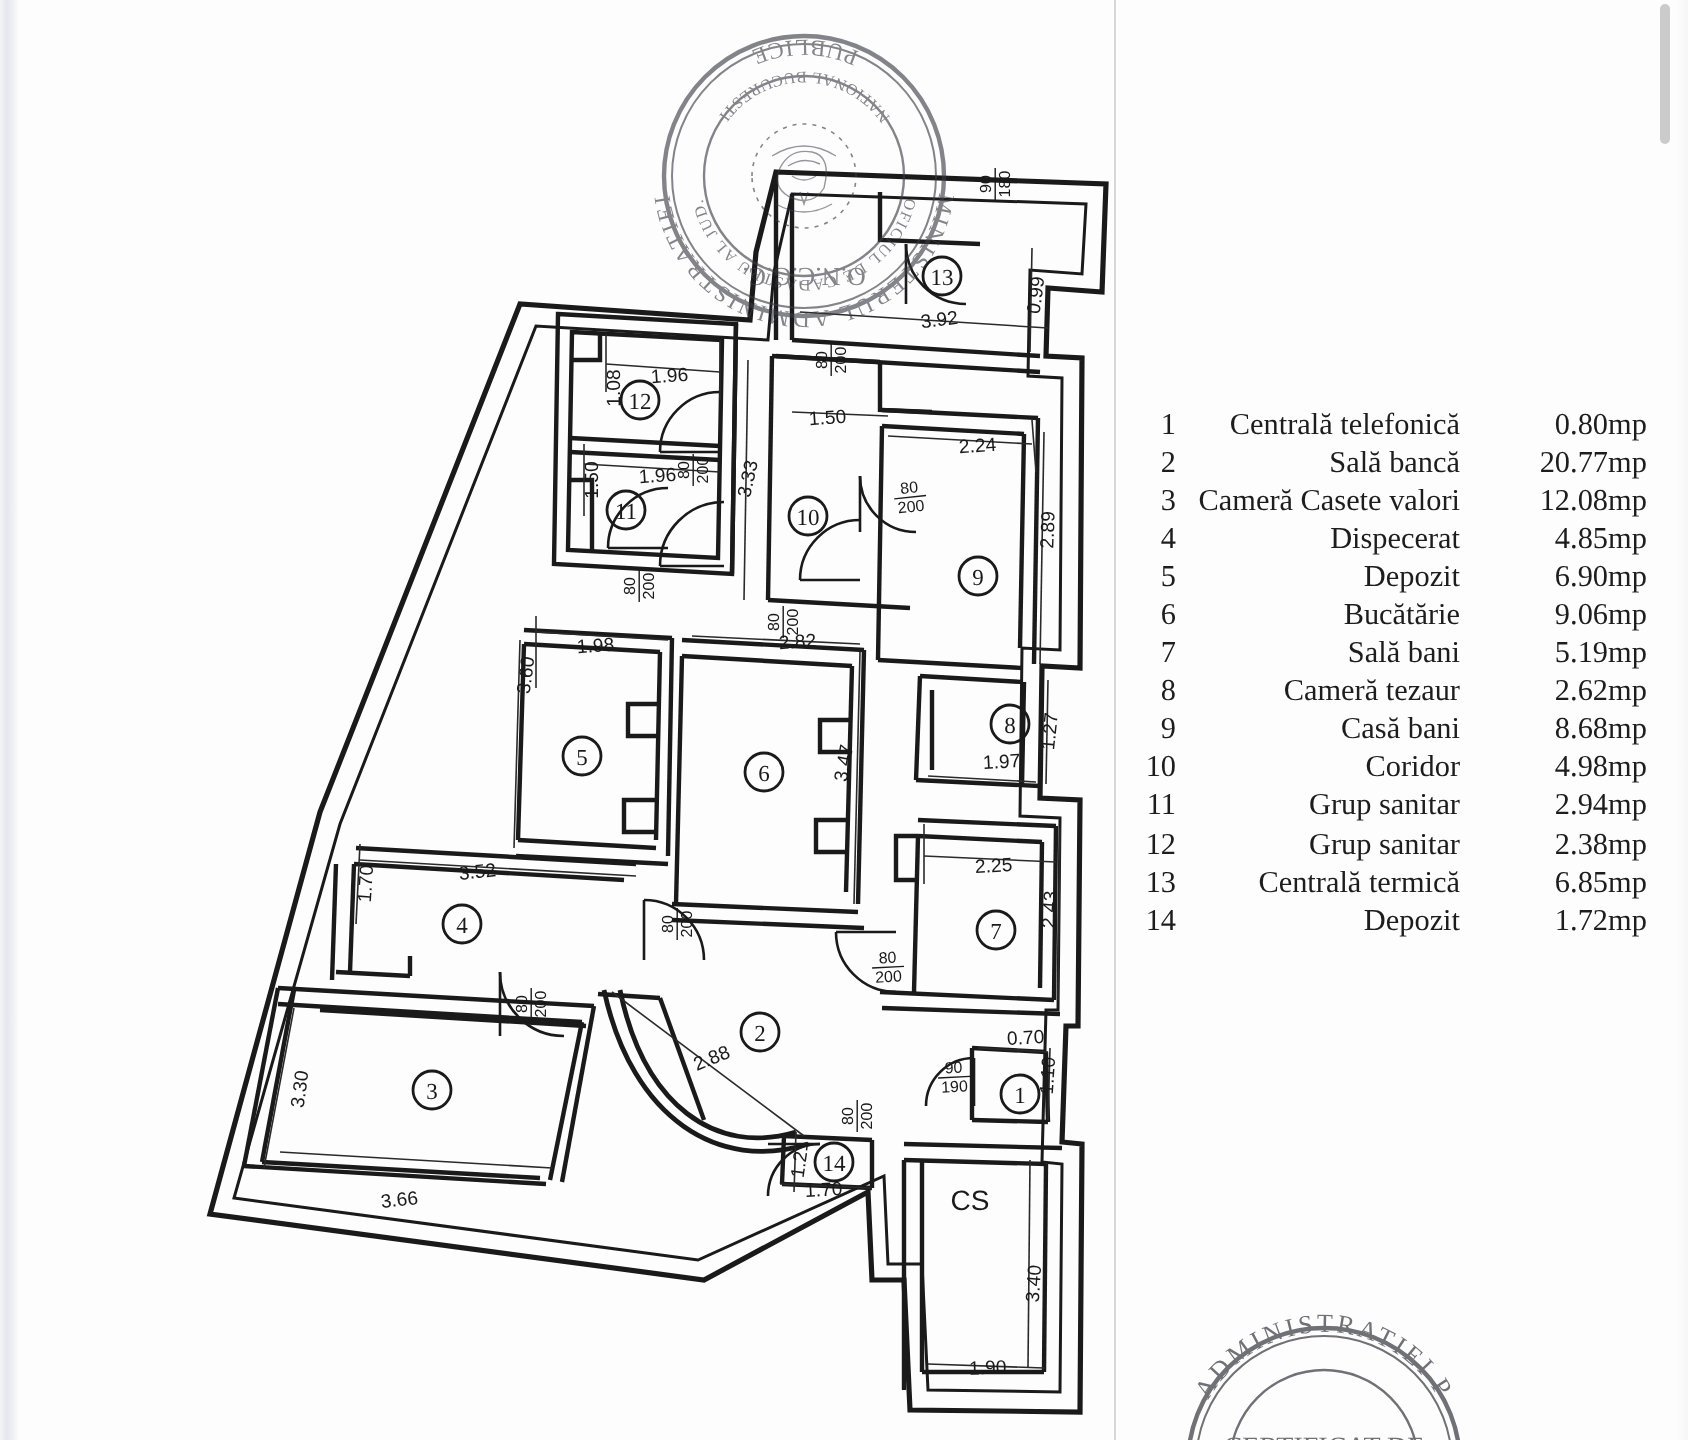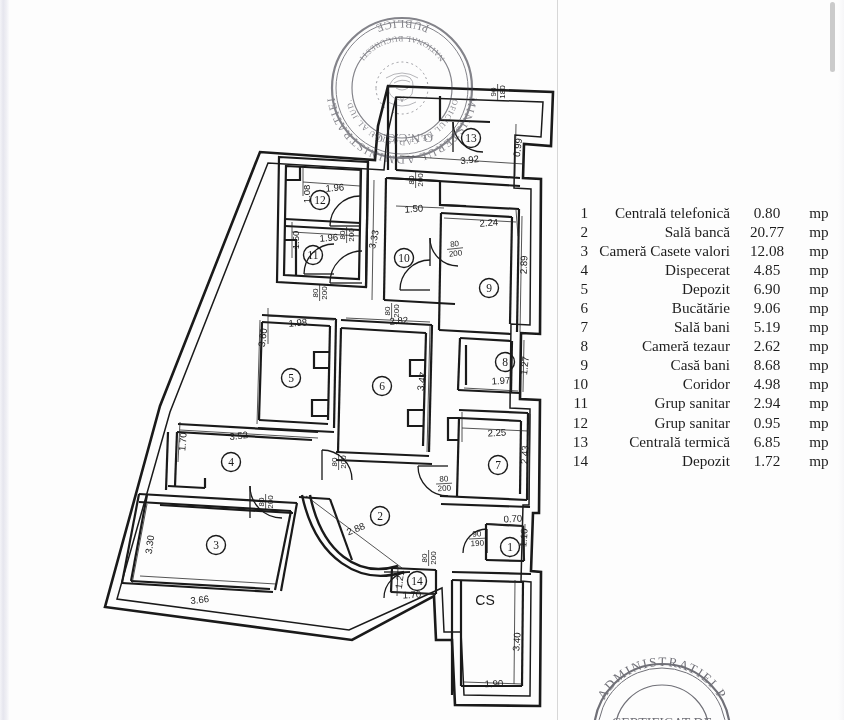--- a/index.html
+++ b/index.html
@@ -45,22 +45,22 @@
   #legend td {
     font-family: "Liberation Serif", serif;
     font-size: 15.2px;
     color: #1d1d1d;
     padding: 0 0 3.4px 0;
     line-height: 1.03;
     white-space: nowrap;
   }
   td.lg-num   { width: 22px; text-align: right; padding-right: 6px; }
   td.lg-name  { text-align: right; }
-  td.lg-area  { text-align: center; width: 74px; padding-right: 3px; }
-  td.lg-unit  { text-align: center; width: 30px; padding-left: 4px; }
+  td.lg-area  { text-align: right; width: 74px; padding-right: 3px; }
+  td.lg-unit  { text-align: left; width: 30px; padding-left: 4px; }
   #legend-total {
     margin-top: 16px;
     margin-left: 32px;
     font-family: "Liberation Serif", serif;
     font-size: 15.2px;
     color: #1d1d1d;
   }
 
   
   #legend-rule {
@@ -607,21 +607,21 @@
           </tr>
           <tr>
             <td class="lg-num">11</td>
             <td class="lg-name">Grup sanitar</td>
             <td class="lg-area">2.94</td>
             <td class="lg-unit">mp</td>
           </tr>
           <tr>
             <td class="lg-num">12</td>
             <td class="lg-name">Grup sanitar</td>
-            <td class="lg-area">0.95</td>
+            <td class="lg-area">2.38</td>
             <td class="lg-unit">mp</td>
           </tr>
           <tr>
             <td class="lg-num">13</td>
             <td class="lg-name">Centrală termică</td>
             <td class="lg-area">6.85</td>
             <td class="lg-unit">mp</td>
           </tr>
           <tr>
             <td class="lg-num">14</td>

